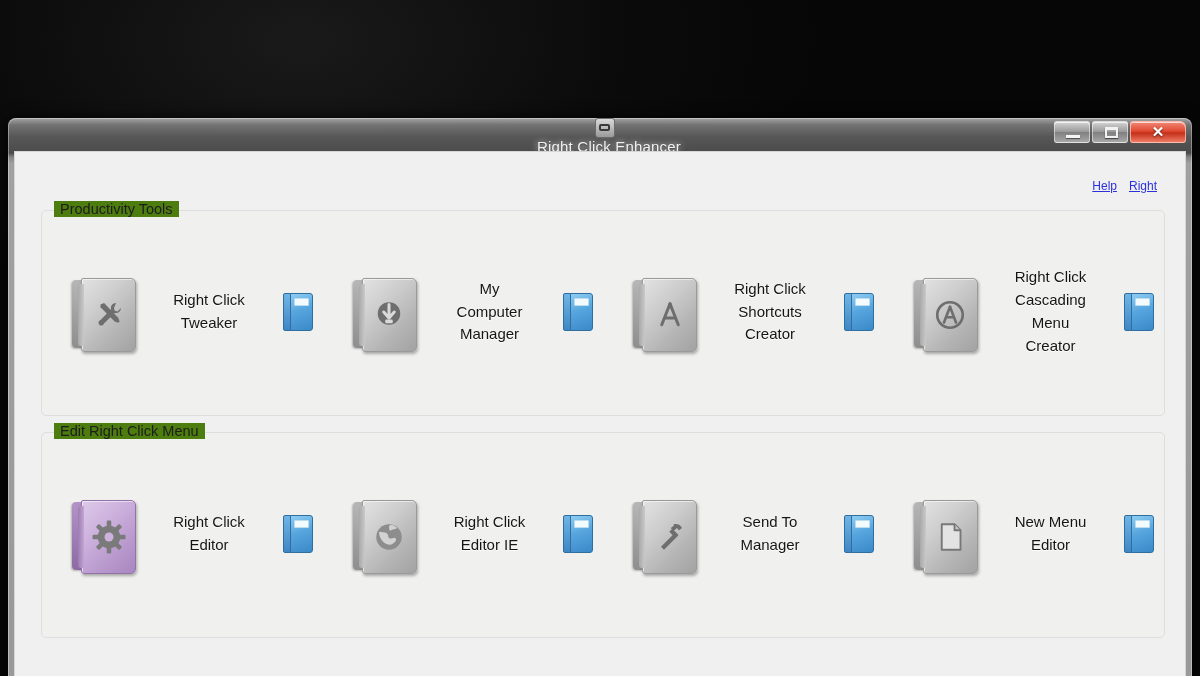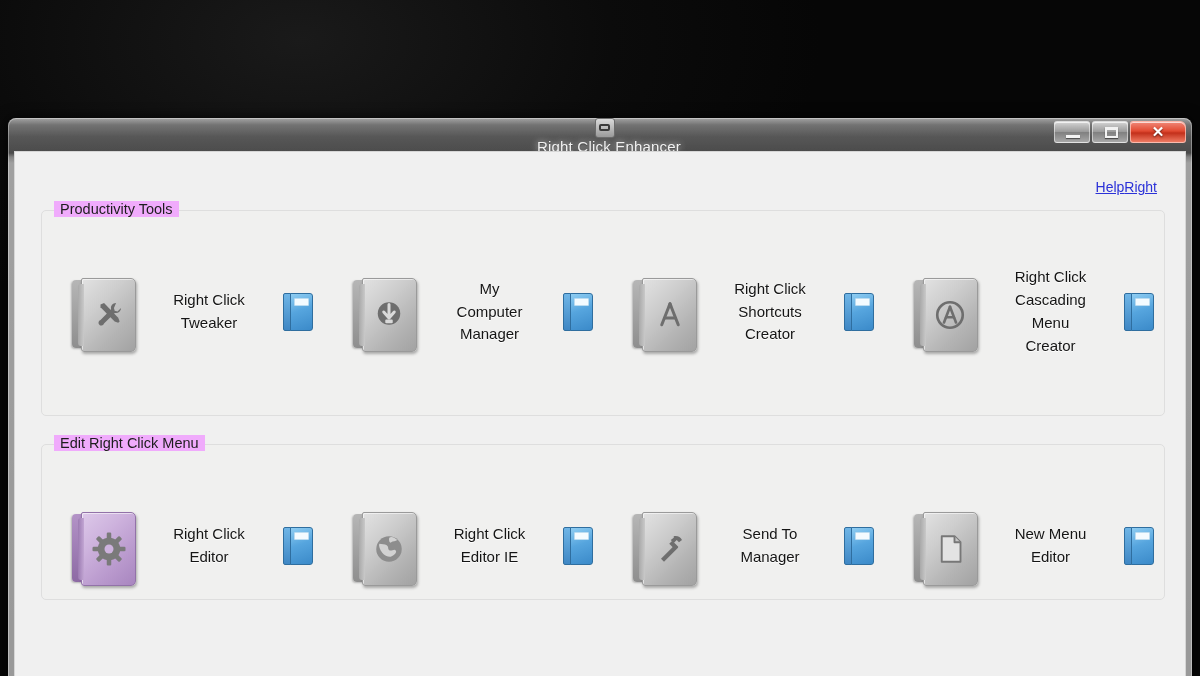--- a/index.html
+++ b/index.html
@@ -158,46 +158,46 @@
     border-bottom: none;
     box-sizing: border-box;
     overflow: hidden;
   }
 
   #links {
     position: absolute;
     right: 28px;
     top: 27px;
     display: flex;
-    gap: 0;
-    font-size: 14px;
+    gap: 12px;
+    font-size: 12px;
   }
   .applink {
     color: #2b31d8;
     text-decoration: underline;
     cursor: pointer;
   }
 
   .groupbox {
     position: absolute;
     left: 26px;
     right: 20px;
     border: 1px solid #dedede;
     border-radius: 5px;
     background: #f0f0ef;
     box-sizing: border-box;
   }
   #group-0 { top: 58px;  height: 206px; }
-  #group-1 { top: 292px; height: 156px; }
+  #group-1 { top: 280px; height: 206px; }
 
   .group-title {
     position: absolute;
     left: 12px;
     top: -10px;
-    background: #f0abfc;
+    background: #4d7c0f;
     padding: 0 6px;
     font-size: 14.5px;
     color: #1d1d1d;
     white-space: nowrap;
   }
 
   .items-row {
     position: absolute;
     left: 0; right: 0;
     top: 26px;

